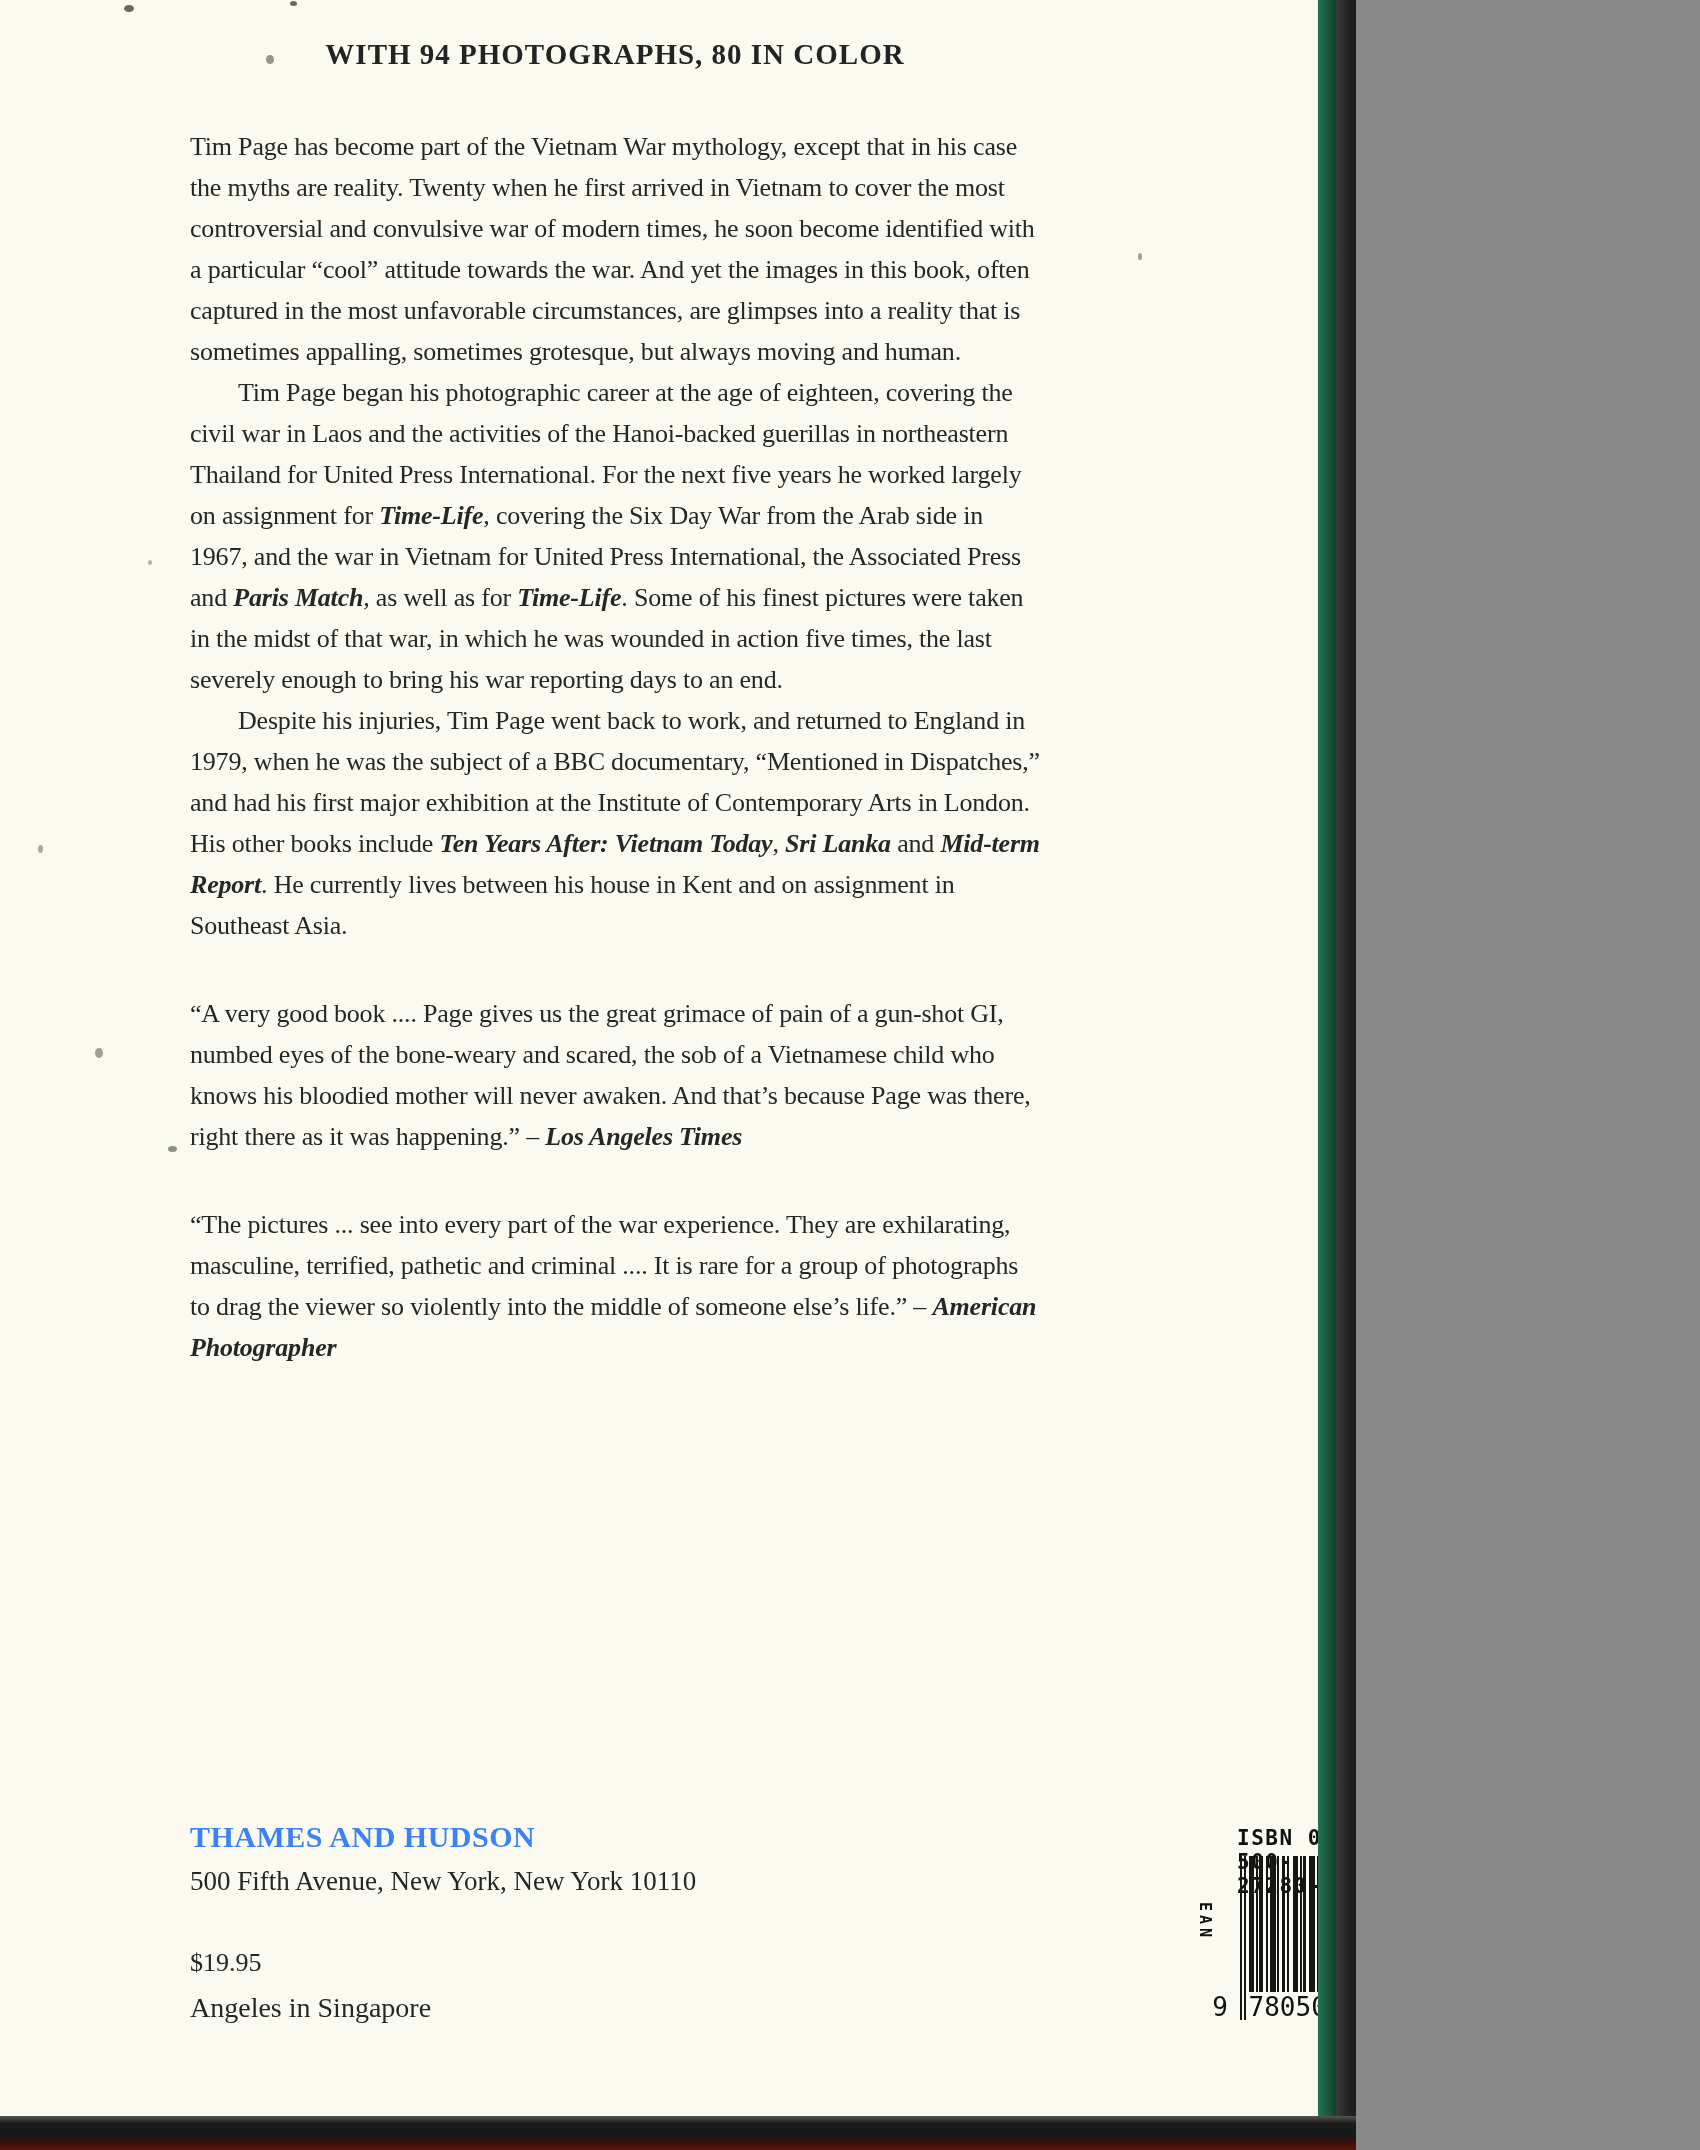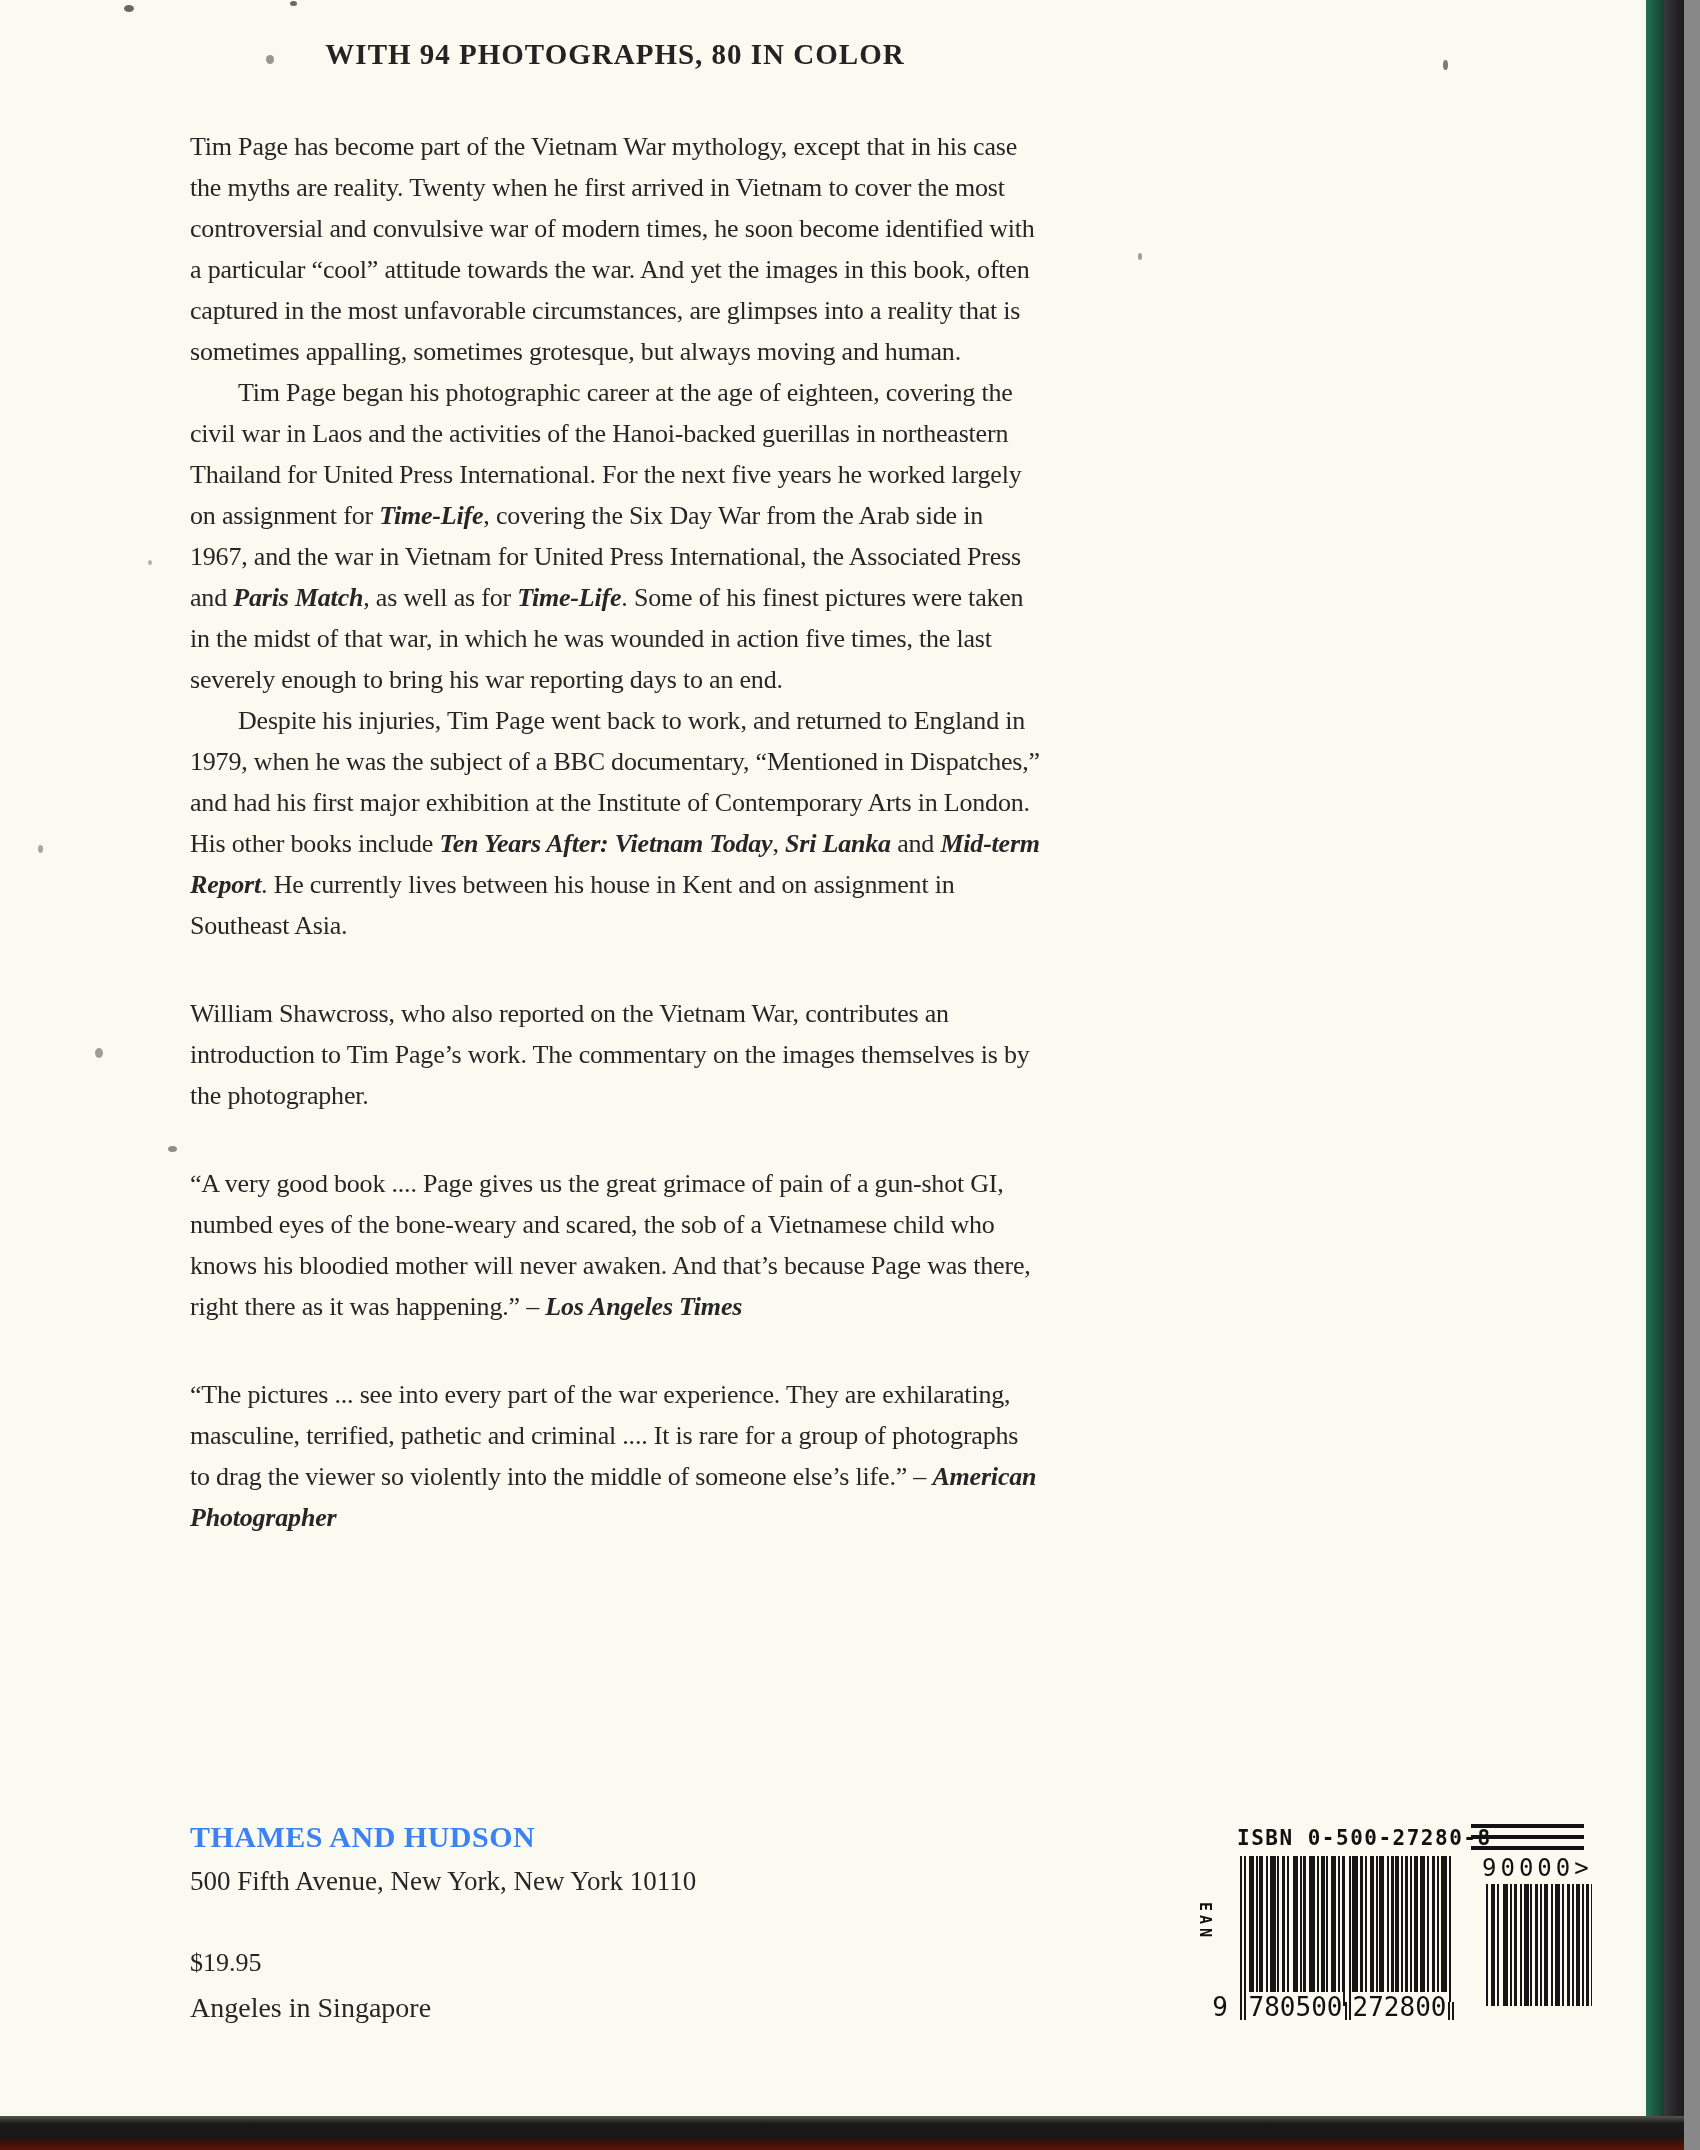--- a/index.html
+++ b/index.html
@@ -1,18 +1,18 @@
 <!DOCTYPE html>
 <html><head>
 <meta charset="utf-8">
 <style>
   html,body{margin:0;padding:0;background:#888;}
   .scan{
     position:relative;
-    width:1684px;height:2150px;
+    width:1356px;height:2150px;
     background:#fbfaf1;
     overflow:hidden;
     font-family:"Liberation Serif", serif;
     color:#262626;
   }
   
   .edge-green{position:absolute;top:0;right:20px;width:18px;height:2150px;
     background:linear-gradient(90deg,#247352 0%,#1c5c41 45%,#143f2d 100%);}
   .edge-dark{position:absolute;top:0;right:0;width:20px;height:2150px;
     background:linear-gradient(90deg,#3a3a3a 0%,#232325 60%,#1b1b1d 100%);}
@@ -64,21 +64,20 @@
 <body>
 
 <div class="scan">
 
   <div class="header-title">WITH 94 PHOTOGRAPHS, 80 IN COLOR</div>
 
   <div class="body-col" id="body-col">
       <p class="">Tim Page has become part of the Vietnam War mythology, except that in his case the myths are reality. Twenty when he first arrived in Vietnam to cover the most controversial and convulsive war of modern times, he soon become identified with a particular “cool” attitude towards the war. And yet the images in this book, often captured in the most unfavorable circumstances, are glimpses into a reality that is sometimes appalling, sometimes grotesque, but always moving and human.</p>
       <p class="ind ">Tim Page began his photographic career at the age of eighteen, covering the civil war in Laos and the activities of the Hanoi-backed guerillas in northeastern Thailand for United Press International. For the next five years he worked largely on assignment for <em>Time-Life</em>, covering the Six Day War from the Arab side in 1967, and the war in Vietnam for United Press International, the Associated Press and <em>Paris Match</em>, as well as for <em>Time-Life</em>. Some of his finest pictures were taken in the midst of that war, in which he was wounded in action five times, the last severely enough to bring his war reporting days to an end.</p>
       <p class="ind ">Despite his injuries, Tim Page went back to work, and returned to England in 1979, when he was the subject of a BBC documentary, “Mentioned in Dispatches,” and had his first major exhibition at the Institute of Contemporary Arts in London. His other books include <em>Ten Years After: Vietnam Today</em>, <em>Sri Lanka</em> and <em>Mid-term Report</em>. He currently lives between his house in Kent and on assignment in Southeast Asia.</p>
-      <p class="gap">William Shawcross, who also reported on the Vietnam War, contributes an introduction to Tim Page’s work. The commentary on the images themselves is by the photographer.</p>
       <p class="gap">“A very good book .... Page gives us the great grimace of pain of a gun-shot GI, numbed eyes of the bone-weary and scared, the sob of a Vietnamese child who knows his bloodied mother will never awaken. And that’s because Page was there, right there as it was happening.” – <em>Los Angeles Times</em></p>
       <p class="gap">“The pictures ... see into every part of the war experience. They are exhilarating, masculine, terrified, pathetic and criminal .... It is rare for a group of photographs to drag the viewer so violently into the middle of someone else’s life.” – <em>American Photographer</em></p>
     </div>
 
   <div class="pub-name">THAMES AND HUDSON</div>
   <div class="pub-address">500 Fifth Avenue, New York, New York 10110</div>
   <div class="pub-price">$19.95</div>
   <div class="pub-printed">Angeles in Singapore</div>
 
   <div class="bc-isbn mono">ISBN 0-500-27280-8</div>

